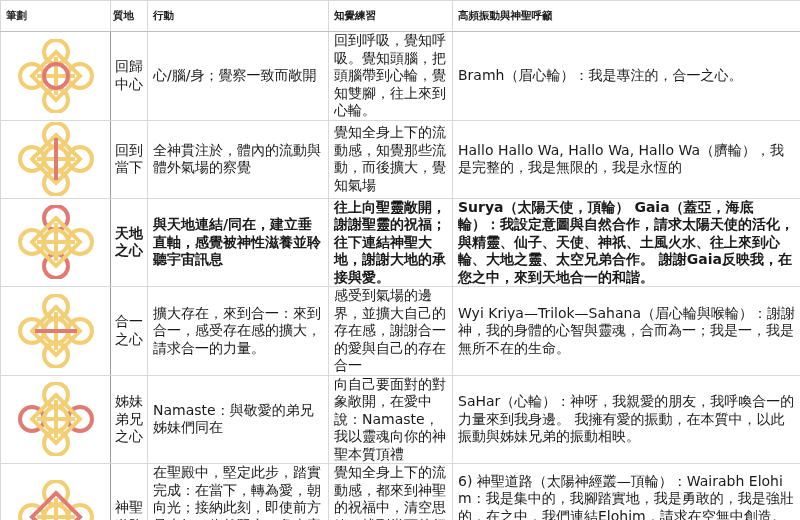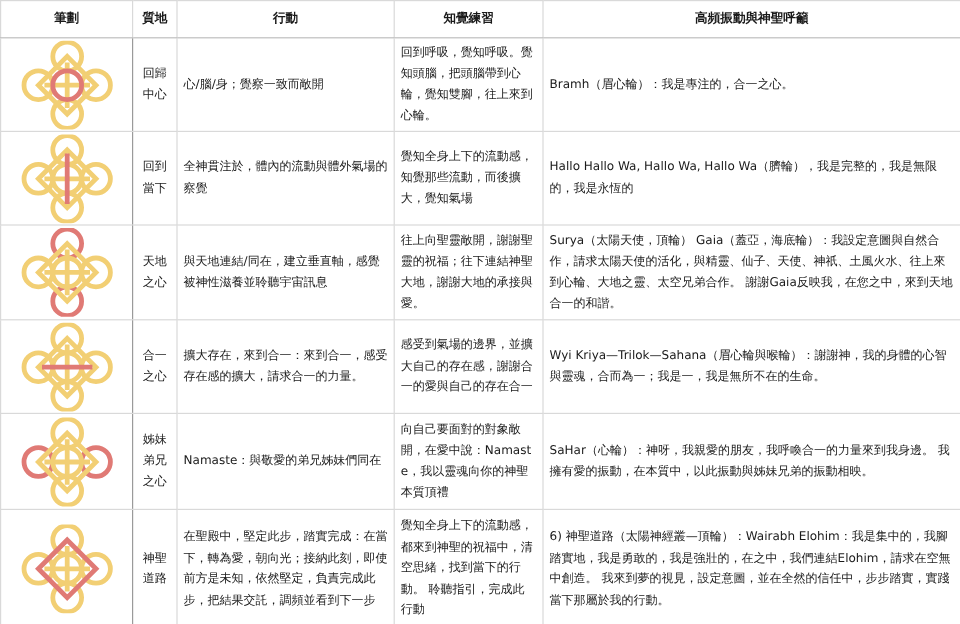--- a/index.html
+++ b/index.html
@@ -1,24 +1,24 @@
 <!DOCTYPE html>
 <html><head>
 <meta charset="utf-8">
 <style>
   html, body { margin: 0; padding: 0; background: #ffffff; }
   body { width: 800px; height: 520px; overflow: hidden; font-family: "DejaVu Sans", "Liberation Sans", sans-serif; color: #1a1a1a; }
   table { border-collapse: collapse; table-layout: fixed; width: 800px; position: absolute; left: 0; top: 0; }
-  th, td { border: 1px solid #d9d9d9; font-size: 10px; line-height: 17.5px; vertical-align: middle; padding: 0 5px; word-break: break-all; }
-  th { height: 26px; font-weight: bold; text-align: center; font-size: 10.5px; border-bottom: 1px solid #bfbfbf; }
+  th, td { border: 1px solid #d9d9d9; font-size: 14px; line-height: 17.5px; vertical-align: middle; padding: 0 5px; word-break: break-all; }
+  th { height: 26px; font-weight: bold; text-align: left; font-size: 10.5px; border-bottom: 1px solid #bfbfbf; }
   td.sym { padding: 0; text-align: center; border-right: 1px solid #9a9a9a; }
   td.q { padding: 0 4px; text-align: center; }
   tr.r1 td { height: 77px; }
   tr.r2 td { height: 77px; }
-  tr.r3 td { height: 78px; }
+  tr.r3 td { height: 78px; font-weight: bold; }
   tr.r4 td { height: 77px; }
   tr.r5 td { height: 79px; }
   tr.r6 td { height: 98px; }
   svg { display: block; margin: 0 auto; }
   .gold { stroke: #f2cf74; fill: none; stroke-width: 4; }
   .red { stroke: #e07a75; fill: none; stroke-width: 4; }
   .redfill { stroke: #e07a75; stroke-width: 4; }
 </style>
 </head>
 <body>

